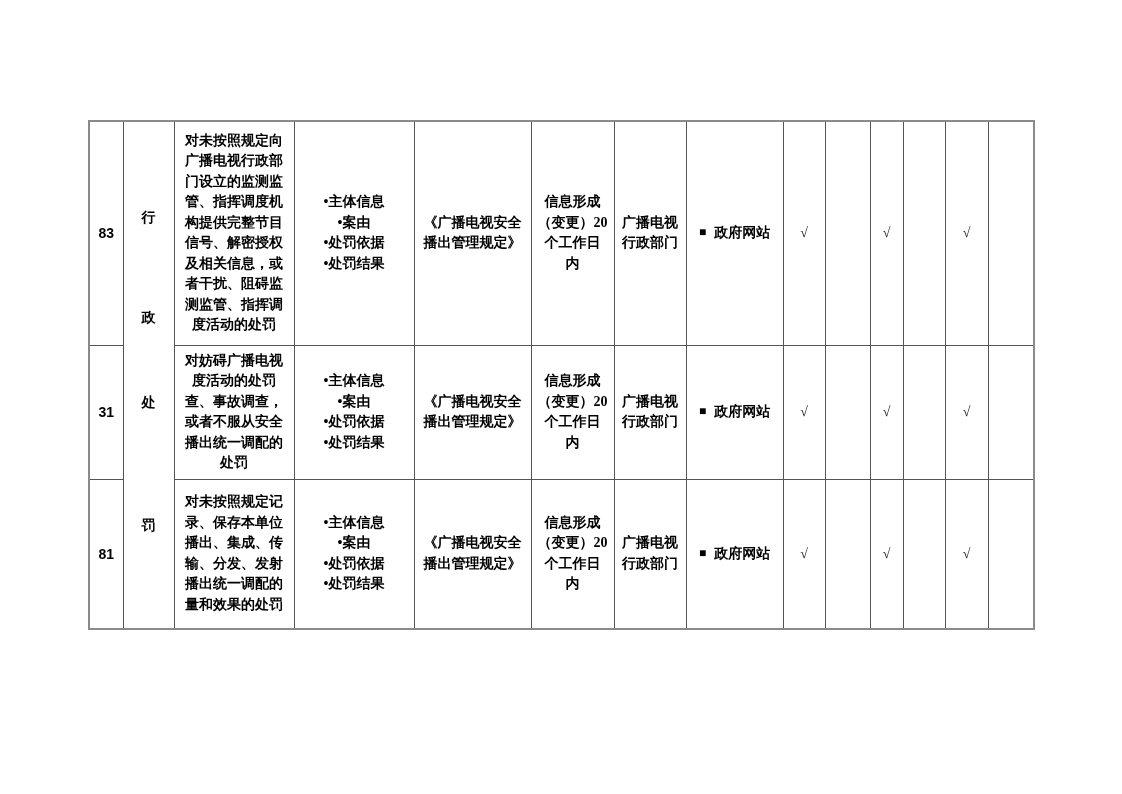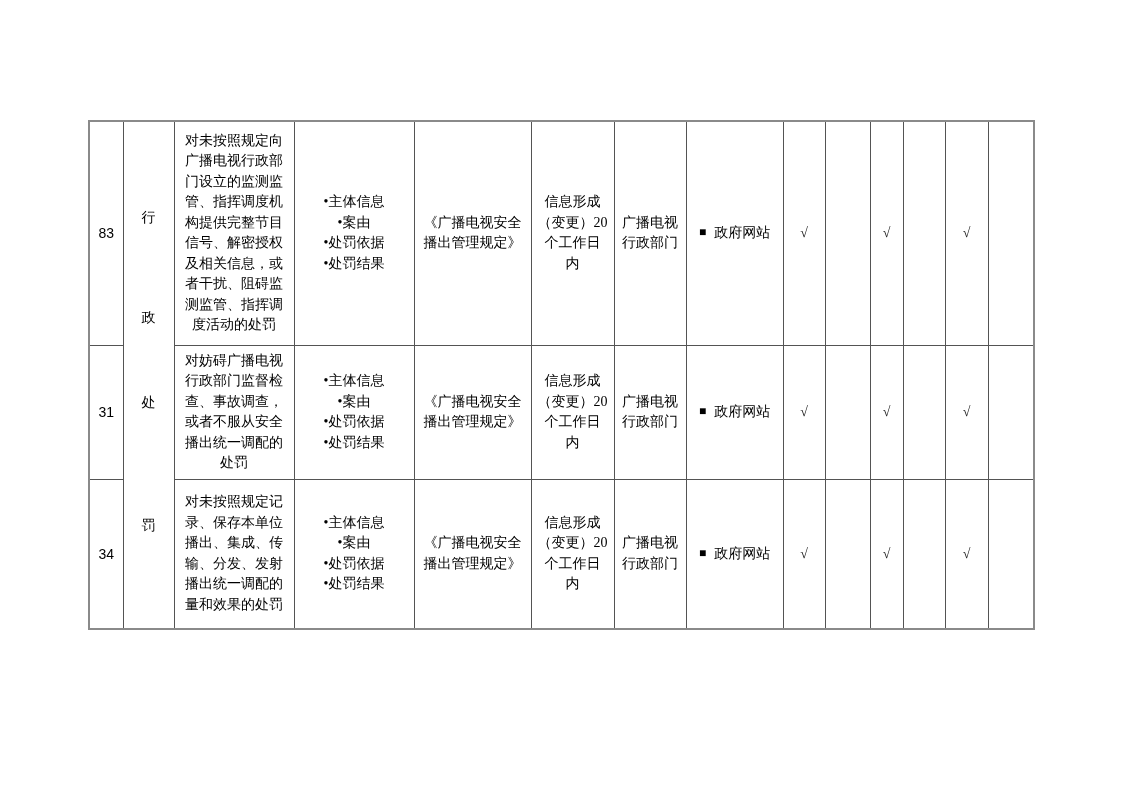--- a/index.html
+++ b/index.html
@@ -24,20 +24,21 @@
   }
   table.doc-table td {
     border: 1px solid #545454;
     text-align: center;
     vertical-align: middle;
     white-space: pre-line;
     font-size: 14px;
     line-height: 20.5px;
     padding: 0 3px;
     overflow: hidden;
+    font-weight: bold;
   }
   tr.row-h1 { height: 224px; }
   tr.row-h2 { height: 134px; }
   tr.row-h3 { height: 150px; }
   td.num-cell {
     font-family: "Liberation Sans", "DejaVu Sans", sans-serif;
     font-size: 13px;
   }
   td.category-cell {
     position: relative;
@@ -126,21 +127,21 @@
         <td class="check-cell"><span>√</span></td>
         <td class="check-cell"><span></span></td>
         <td class="check-cell"><span>√</span></td>
         <td class="check-cell"><span></span></td>
         <td class="check-cell"><span>√</span></td>
         <td class="check-cell"><span></span></td>
       </tr>
       <tr class="row-h2">
         <td class="num-cell">31</td>
         <td class="item-cell">对妨碍广播电视
-行政部门监督检
+度活动的处罚
 查、事故调查，
 或者不服从安全
 播出统一调配的
 处罚</td>
         <td class="content-cell">•主体信息
 •案由
 •处罚依据
 •处罚结果</td>
         <td class="basis-cell">《广播电视安全
 播出管理规定》</td>
@@ -152,21 +153,21 @@
 行政部门</td>
         <td class="channel-cell"><span class="square-marker">■</span><span>政府网站</span></td>
         <td class="check-cell"><span>√</span></td>
         <td class="check-cell"><span></span></td>
         <td class="check-cell"><span>√</span></td>
         <td class="check-cell"><span></span></td>
         <td class="check-cell"><span>√</span></td>
         <td class="check-cell"><span></span></td>
       </tr>
       <tr class="row-h3">
-        <td class="num-cell">34</td>
+        <td class="num-cell">81</td>
         <td class="item-cell">对未按照规定记
 录、保存本单位
 播出、集成、传
 输、分发、发射
 播出统一调配的
 量和效果的处罚</td>
         <td class="content-cell">•主体信息
 •案由
 •处罚依据
 •处罚结果</td>

